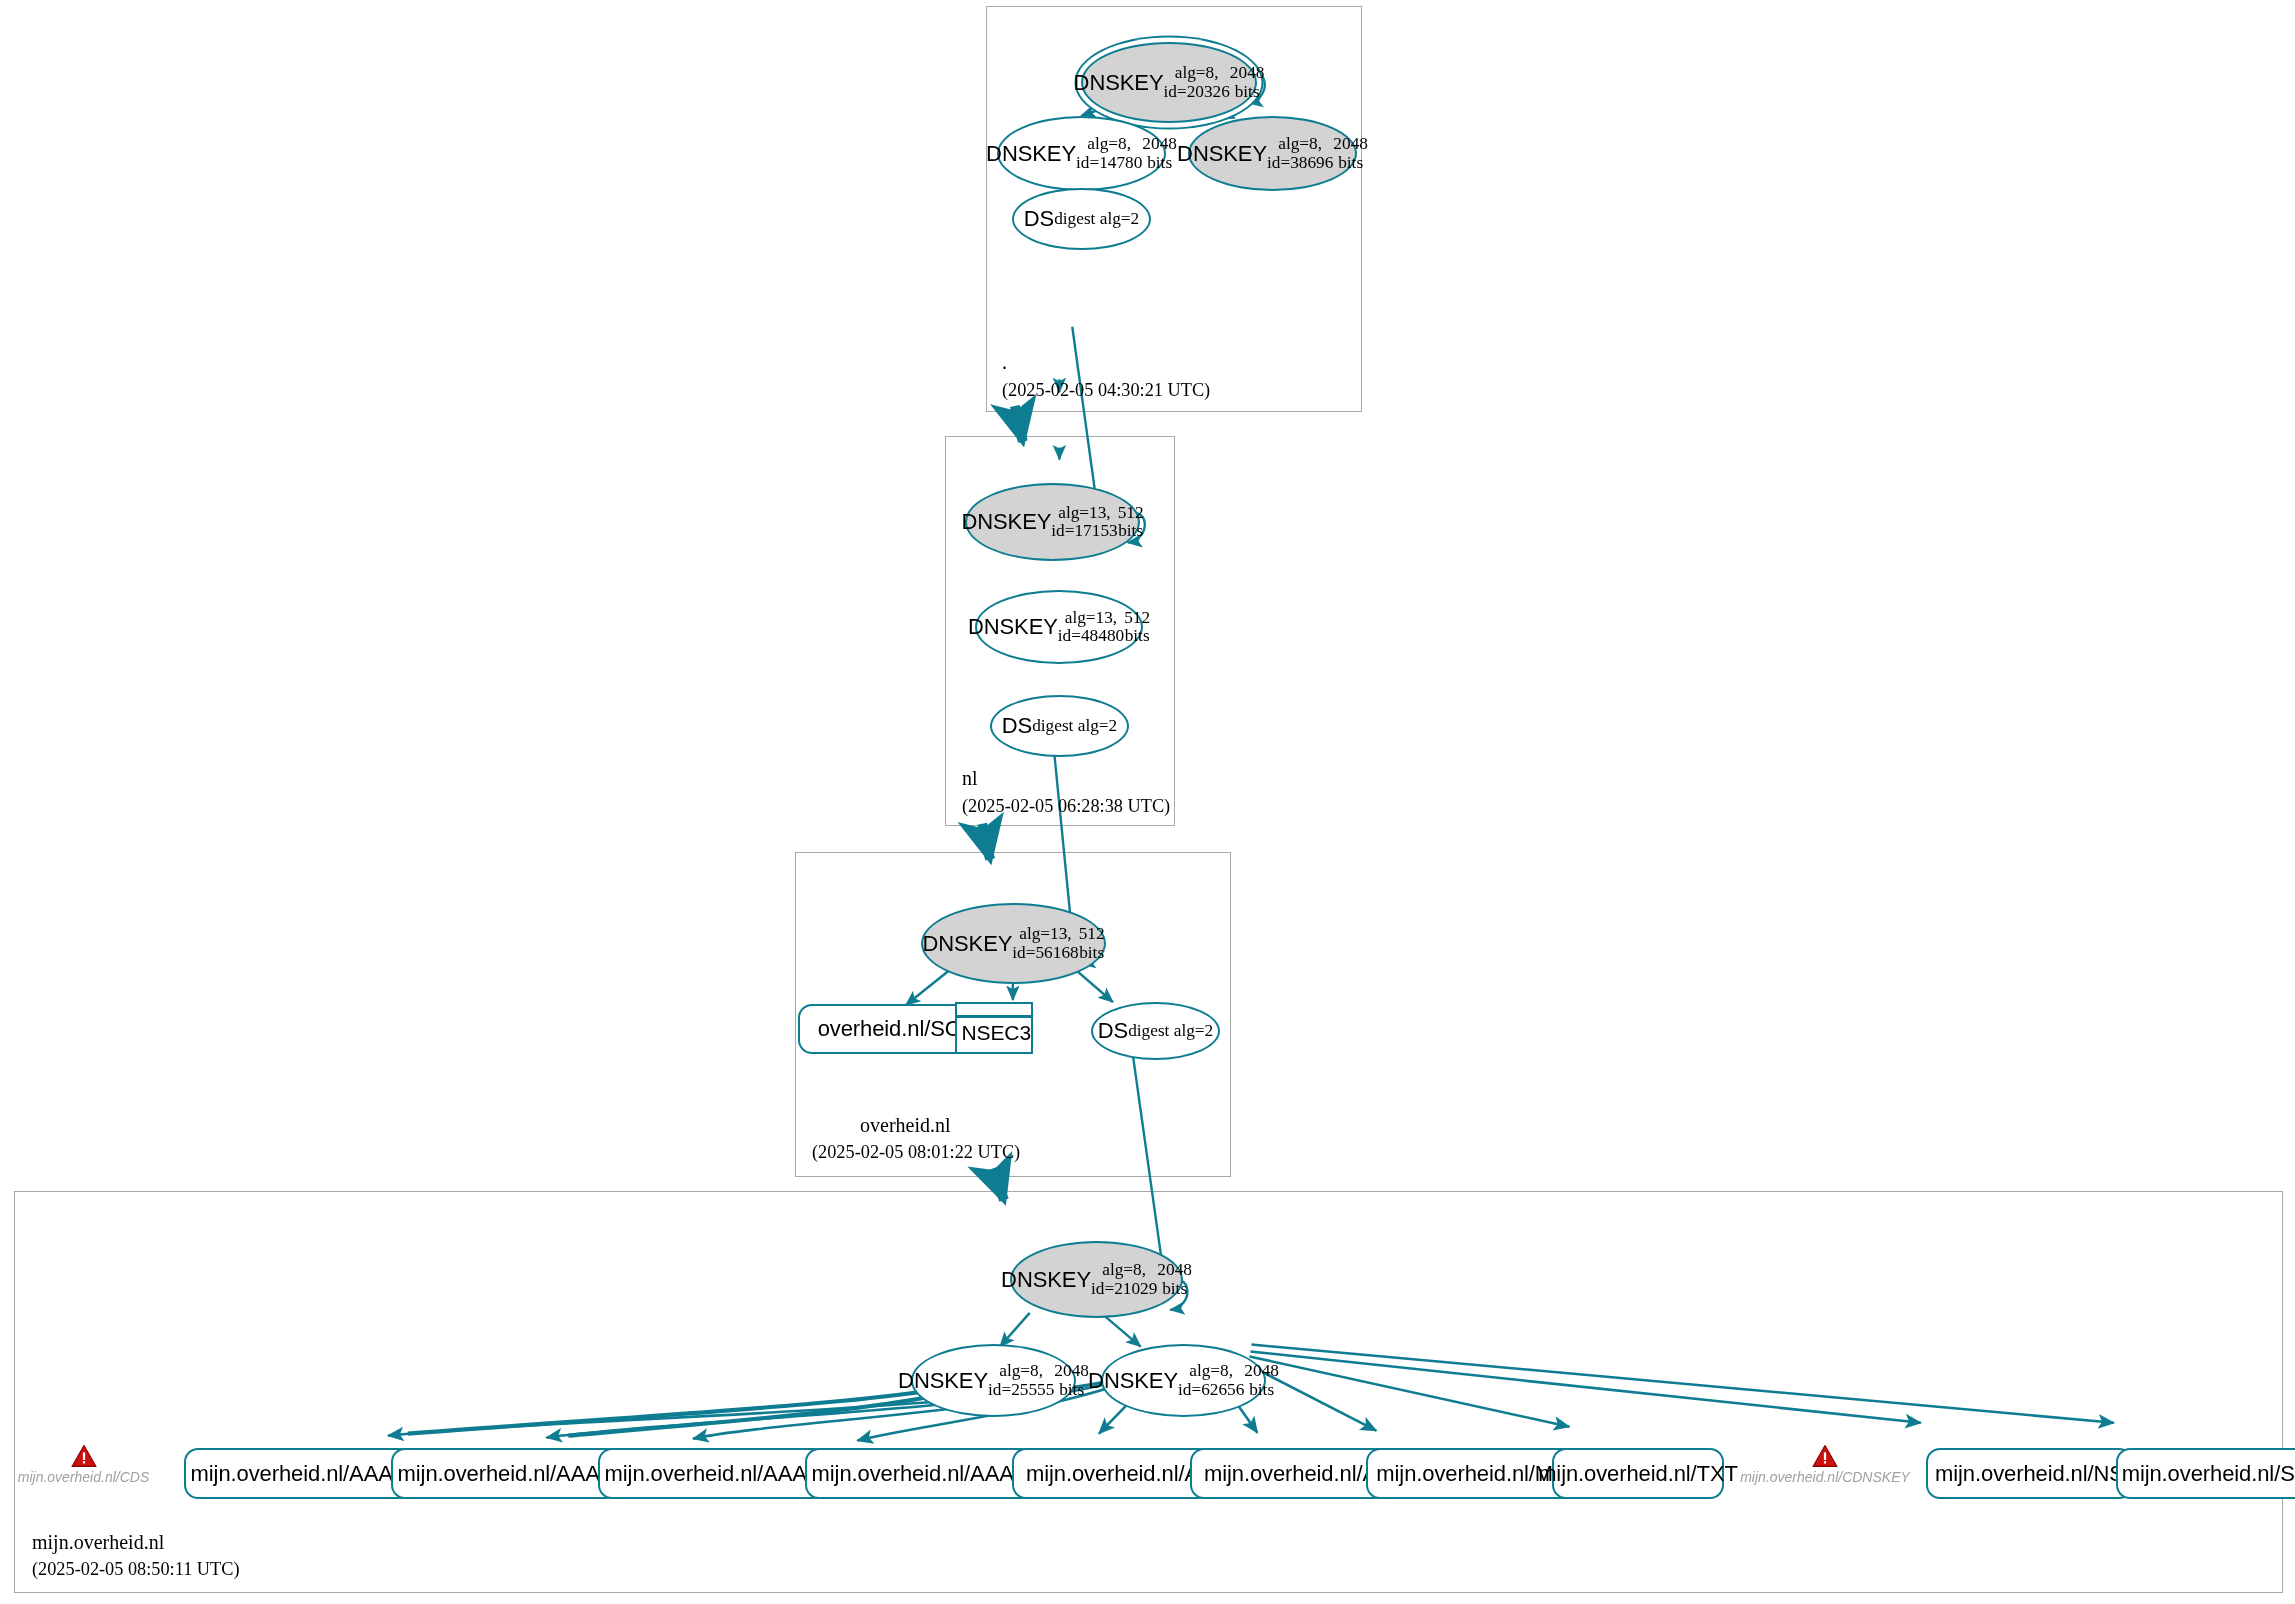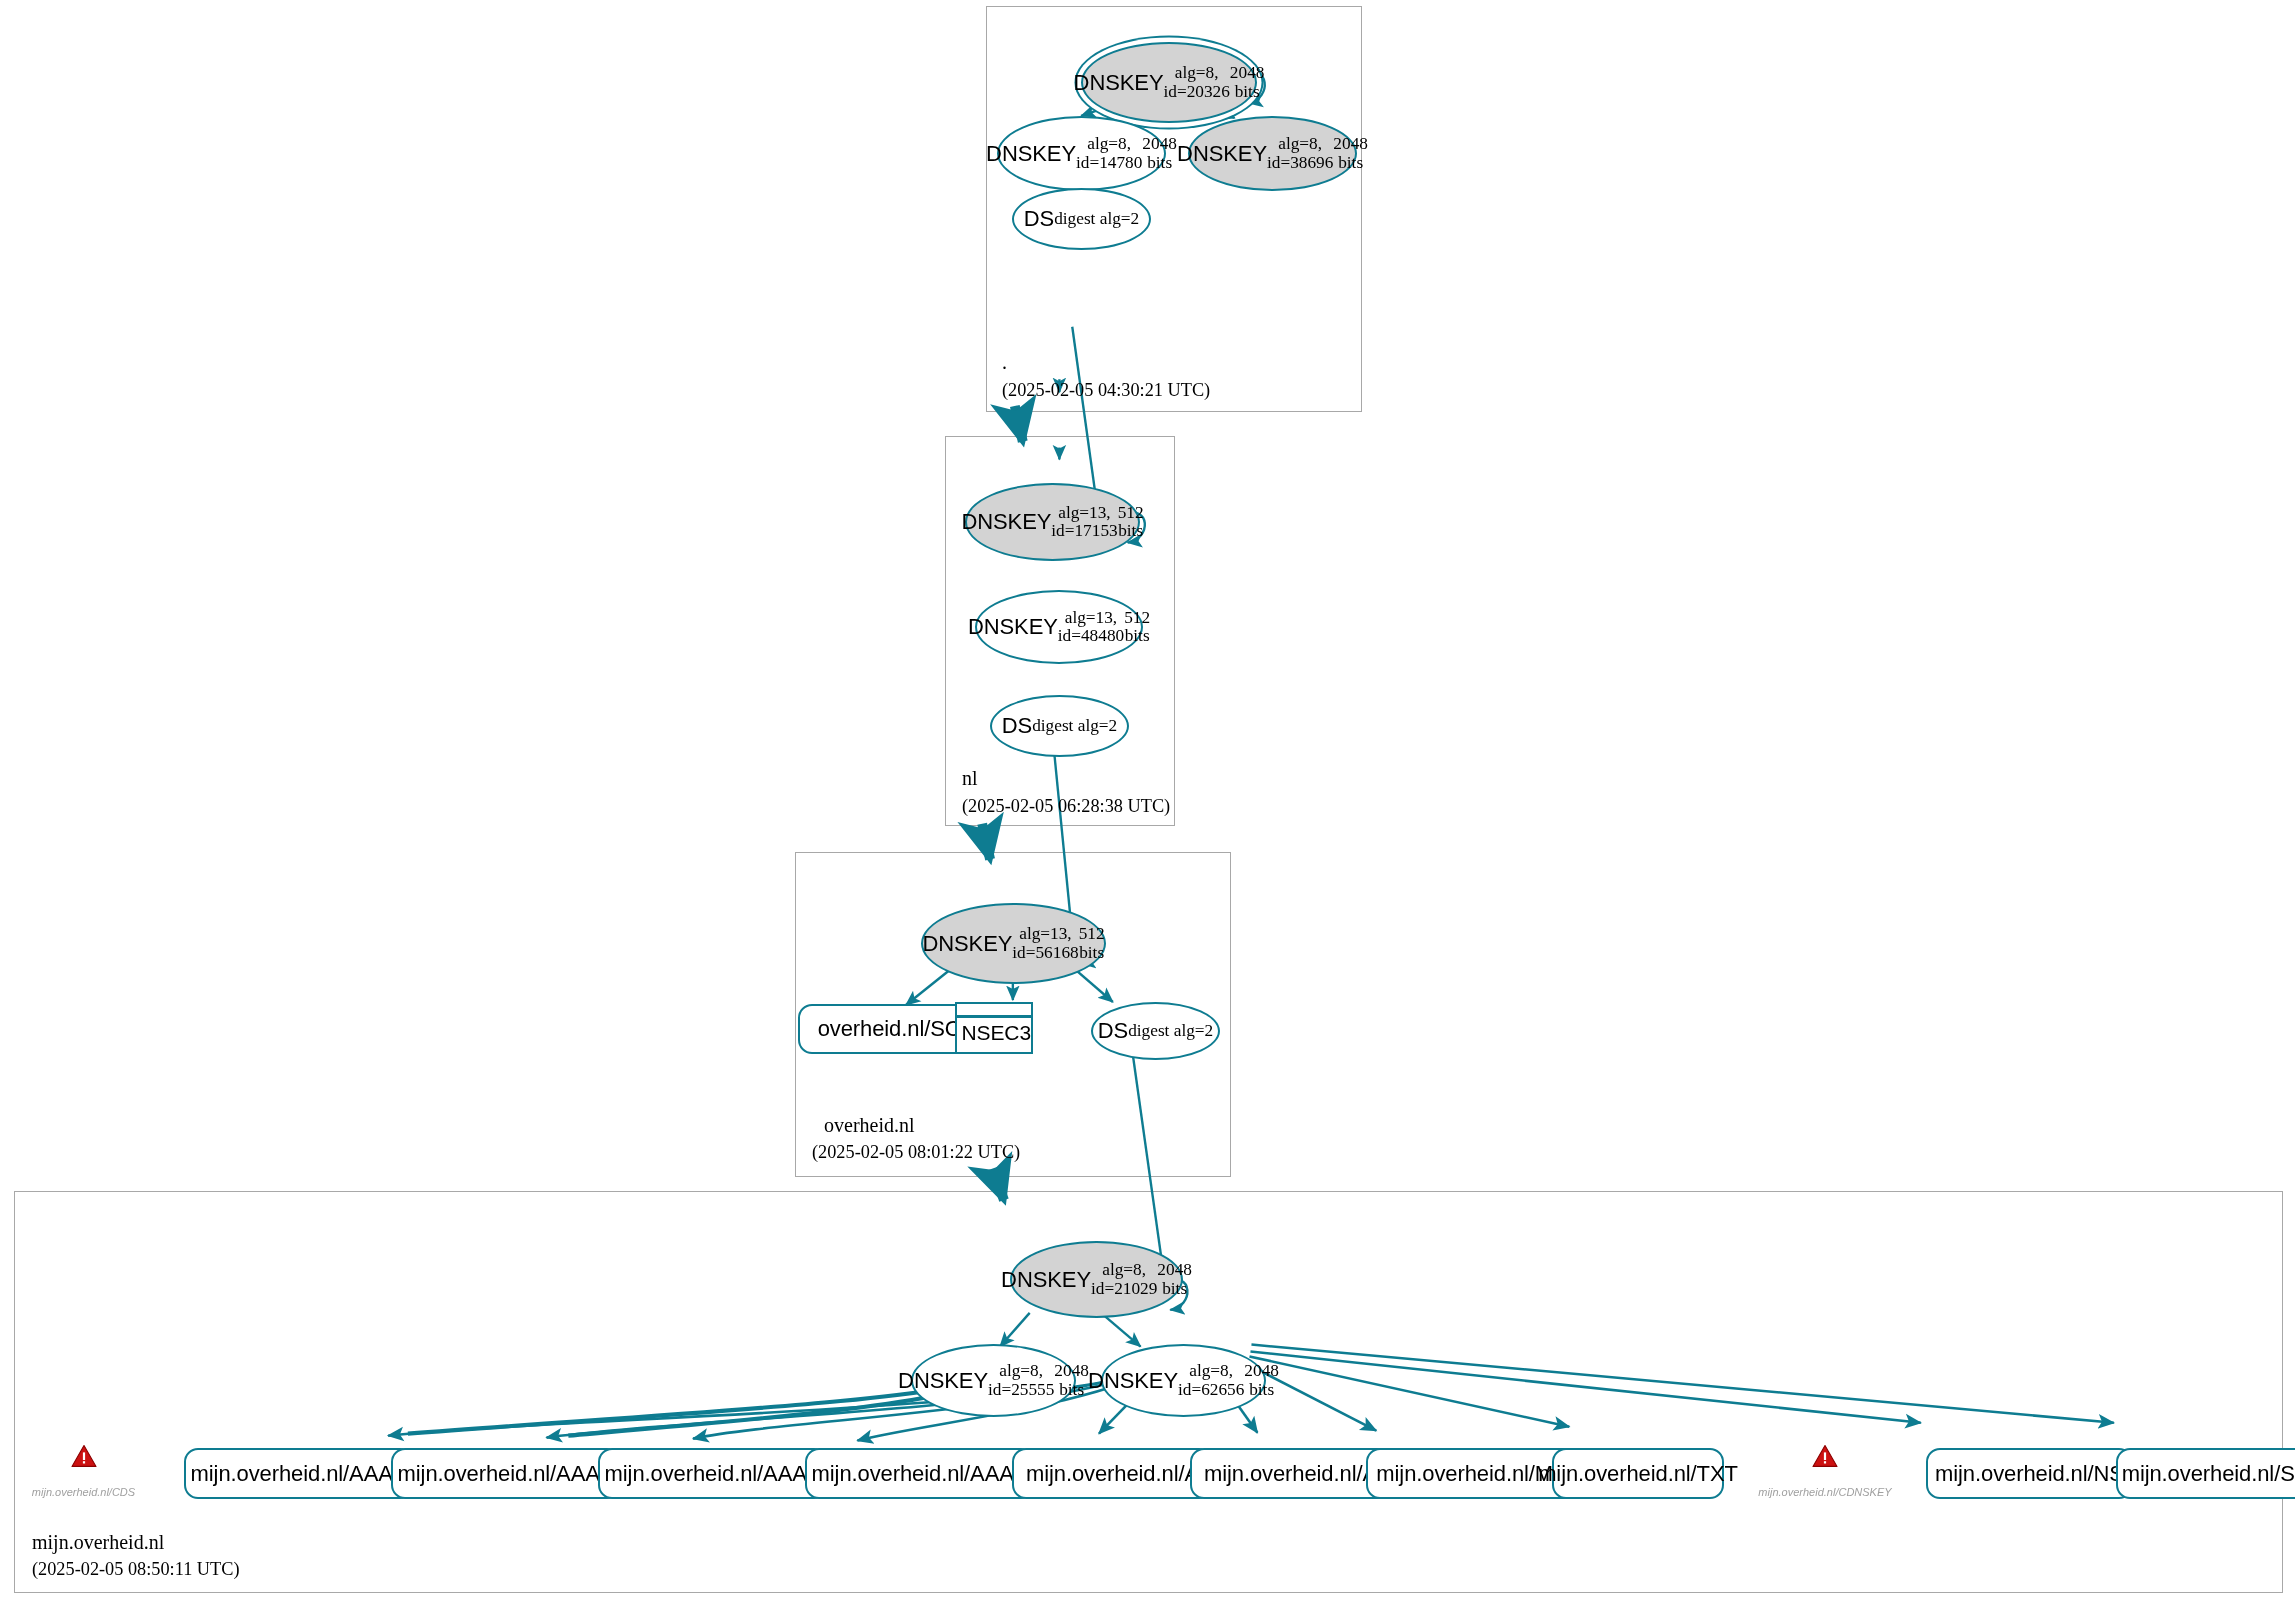--- a/index.html
+++ b/index.html
@@ -115,24 +115,24 @@
     align-items: center;
     justify-content: flex-start;
   }
   .warn-tri {
     display: block;
     line-height: 0;
   }
   .errnode .label {
     font-family: "Liberation Sans", "DejaVu Sans", sans-serif;
     font-style: italic;
-    font-size: 11px;
+    font-size: 14px;
     color: #a0a0a0;
     white-space: nowrap;
-    margin-top: 18px;
+    margin-top: 1px;
   }
 </style>
 </head>
 <body>
 
 <div id="canvas">
 
   <div class="zone-box" style="left:986px; top:6px; width:376px; height:406px;"></div>
   <div class="zone-box" style="left:945px; top:436px; width:230px; height:390px;"></div>
   <div class="zone-box" style="left:795px; top:852px; width:436px; height:325px;"></div>
@@ -258,21 +258,21 @@
 
   <div class="node nsec3" style="left:955px; top:1002px; width:78px; height:52px;">
     <span class="t1">NSEC3</span>
   </div>
 
   <div class="node ellipse" style="left:1091px; top:1002px; width:129px; height:58px;">
     <span class="t1">DS</span>
     <span class="t2">digest alg=2</span>
   </div>
 
-  <div class="zone-label zone-name" style="left:824px; top:1115px;">overheid.nl</div>
+  <div class="zone-label zone-name" style="left:860px; top:1115px;">overheid.nl</div>
   <div class="zone-label zone-time" style="left:812px; top:1143px;">(2025-02-05 08:01:22 UTC)</div>
 
   <div class="node ellipse secure" style="left:1010px; top:1241px; width:173px; height:77px;">
     <span class="t1">DNSKEY</span>
     <span class="t2">alg=8, id=21029</span>
     <span class="t3">2048 bits</span>
   </div>
 
   <div class="node ellipse" style="left:911px; top:1344px; width:165px; height:73px;">
     <span class="t1">DNSKEY</span>

